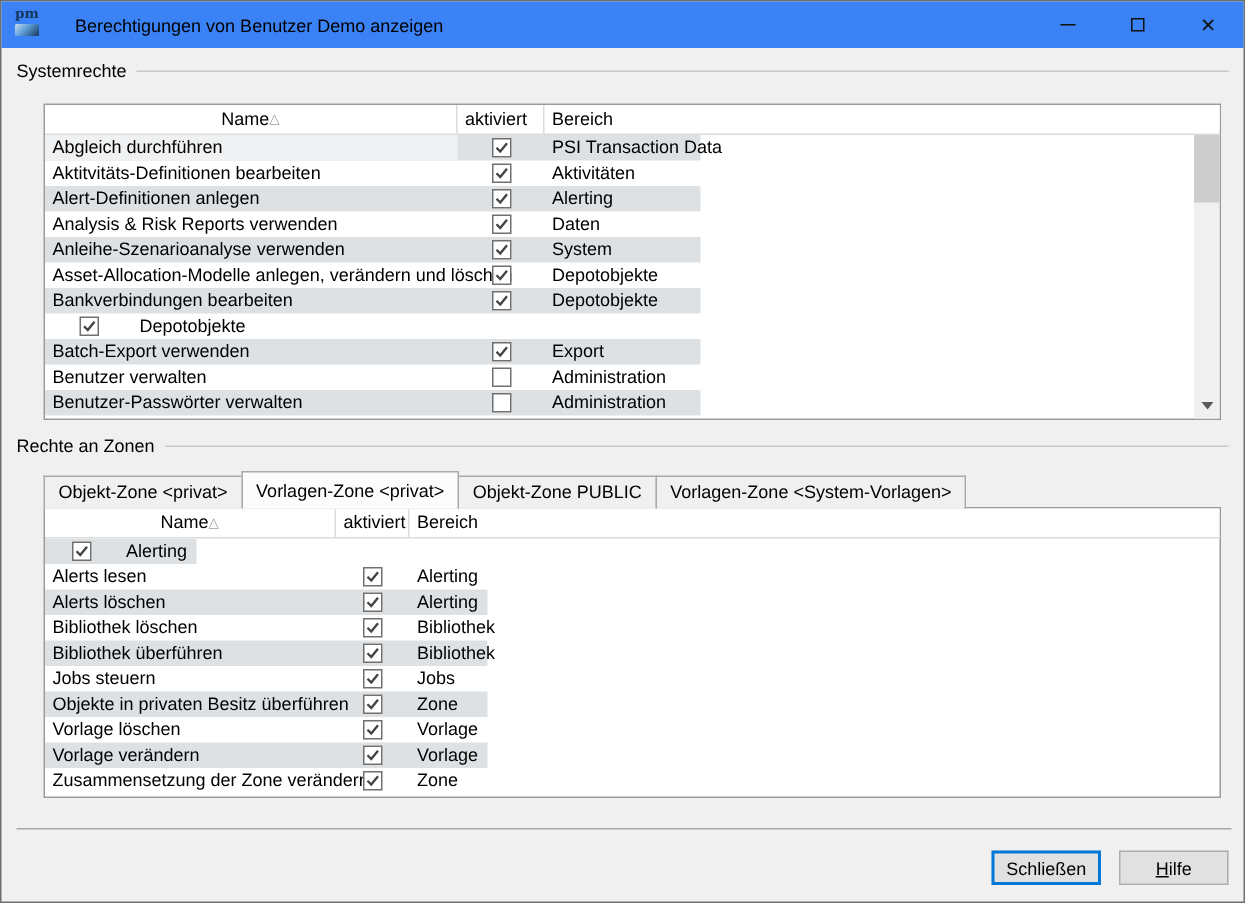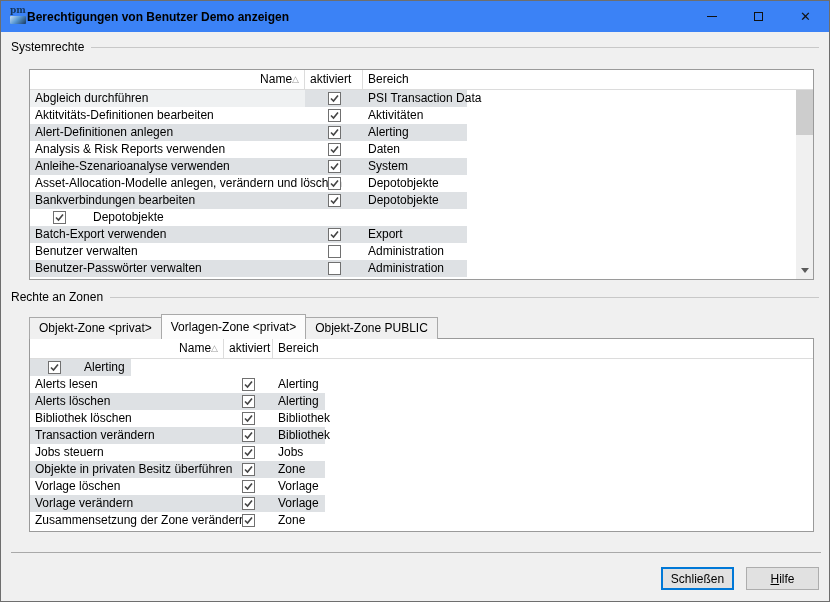--- a/index.html
+++ b/index.html
@@ -7,41 +7,41 @@
   body { font-family:"Liberation Sans", sans-serif; font-size:12px; color:#000; background:#f0f0f0; }
 
   .window { position:absolute; inset:0; background:#f0f0f0; border:1px solid #6e6e6e; }
 
   
   .titlebar { position:absolute; top:0; left:0; right:0; height:31px; background:#3b82f6; display:flex; align-items:center; }
   .app-icon { position:relative; width:17px; height:17px; margin-left:9px; flex:none; }
   .app-icon .pm-text { position:absolute; top:-3px; left:0; font:bold 9px "DejaVu Serif", serif; color:#16365c; }
   .app-icon .swoosh { position:absolute; bottom:1px; left:0; width:16px; height:8px; border-radius:1px;
                       background:linear-gradient(135deg,#c9ddf1 0%,#5b9bd5 45%,#17375e 100%); }
-  .title-text { margin-left:0;font-weight:bold; }
+  .title-text { margin-left:23px; }
   .win-controls { margin-left:auto; display:flex; height:100%; }
   .ctrl { width:47px; height:100%; display:flex; align-items:center; justify-content:center; }
   .glyph-min { width:10px; border-top:1px solid #111; }
   .glyph-max { width:9px; height:9px; border:1px solid #111; }
   .glyph-close { font-size:13px; line-height:1; color:#111; }
 
   
   .group-row { position:absolute; left:10px; right:10px; height:14px; display:flex; align-items:center; gap:7px; }
   .group-row.sys { top:39px; }
   .group-row.zones { top:289px; }
   .gline { flex:1; height:1px; background:#c8c8c8; margin-top:1px; }
 
   
   .tablebox { position:absolute; background:#fff; border:1px solid #9a9a9a; }
   #sys-table { left:28px; top:68px; width:785px; height:211px; }
   #zone-panel { left:28px; top:337px; width:785px; height:194px; }
 
   .thead { display:flex; height:20px; border-bottom:1px solid #dcdcdc; background:#fff; position:relative; z-index:1; }
   .hcell { line-height:19px; padding-left:5px; border-right:1px solid #dcdcdc; white-space:nowrap; }
-  .h-name { display:flex; align-items:center; justify-content:flex-end; }
+  .h-name { display:flex; align-items:center; justify-content:center; }
   .sort { font-size:9px; color:#9a9a9a; margin-right:5px; }
 
   .rows { position:absolute; left:0; top:20px; bottom:0; overflow:hidden; }
   #sys-rows { right:17px; }
   #zone-rows { right:0; }
   .trow { display:flex; height:17px; line-height:17px; background:transparent; width:-moz-fit-content; width:fit-content; white-space:nowrap; }
   .trow.alt { background:#dee1e4; }
   .cell { flex:none; }
   .c-name { padding-left:5px; }
   .c-akt { display:flex; align-items:center; justify-content:center; }
@@ -253,20 +253,21 @@
 
   <div class="group-row zones">
     <span>Rechte an Zonen</span>
     <span class="gline"></span>
   </div>
 
   <div class="tabbar" id="tabbar">
       <div class="tab">Objekt-Zone &lt;privat&gt;</div>
       <div class="tab active">Vorlagen-Zone &lt;privat&gt;</div>
       <div class="tab">Objekt-Zone PUBLIC</div>
+      <div class="tab">Vorlagen-Zone &lt;System-Vorlagen&gt;</div>
     </div>
 
   <div class="tablebox" id="zone-panel">
     <div class="thead">
       <div class="hcell h-name w-name">
         <span>Name</span>
         <span class="sort">△</span>
       </div>
       <div class="hcell w-akt">aktiviert</div>
       <div class="hcell w-ber" style="border-right:none;">Bereich</div>
@@ -309,21 +310,21 @@
           <div class="cell c-akt w-akt">
             <span class="cb">
               <svg width="11" height="11" viewBox="0 0 11 11">
                 <polyline points="2,5.5 4.5,8 9,2.5" fill="none" stroke="#444" stroke-width="1.6"></polyline>
               </svg>
             </span>
           </div>
           <div class="cell c-ber w-ber">Bibliothek</div>
         </div>
         <div class="trow alt">
-          <div class="cell c-name w-name">Transaction verändern</div>
+          <div class="cell c-name w-name">Bibliothek überführen</div>
           <div class="cell c-akt w-akt">
             <span class="cb">
               <svg width="11" height="11" viewBox="0 0 11 11">
                 <polyline points="2,5.5 4.5,8 9,2.5" fill="none" stroke="#444" stroke-width="1.6"></polyline>
               </svg>
             </span>
           </div>
           <div class="cell c-ber w-ber">Bibliothek</div>
         </div>
         <div class="trow">

